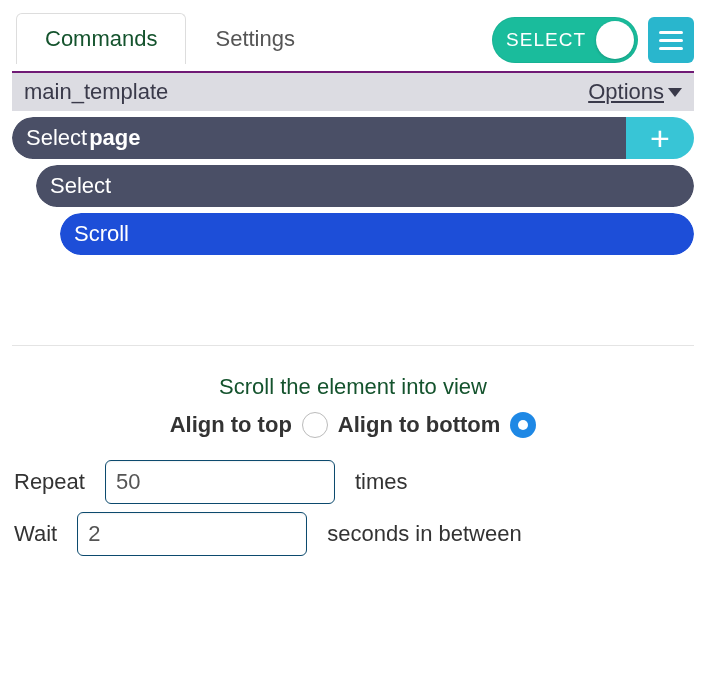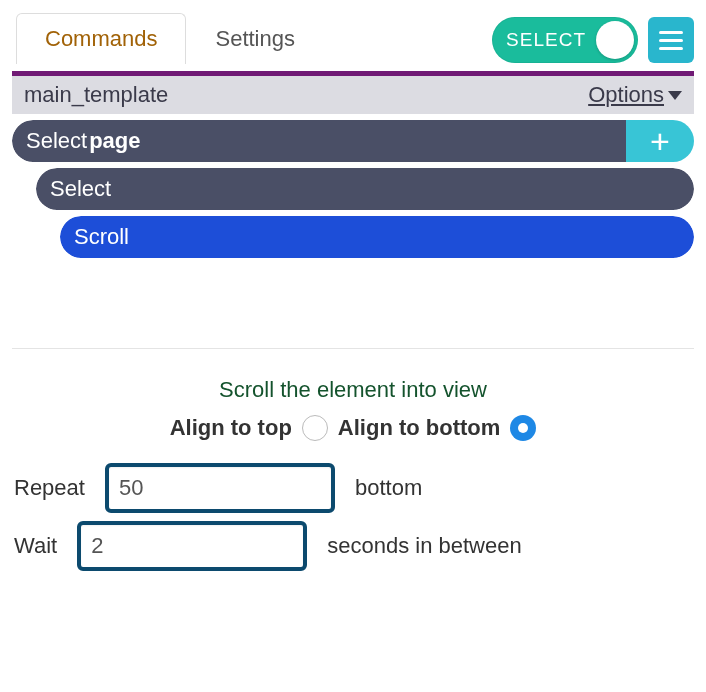--- a/index.html
+++ b/index.html
@@ -30,21 +30,21 @@
     border: 1px solid transparent;
     border-bottom: none;
     border-radius: 6px 6px 0 0;
     cursor: pointer;
     position: relative;
     top: 1px;
   }
   .tab.active {
     border-color: #ddd;
     background: #fff;
-    color: #a16207;
+    color: #14532d;
   }
   .top-right {
     display: flex;
     align-items: center;
     gap: 10px;
   }
   .toggle-pill {
     display: flex;
     align-items: center;
     background: #1abc9c;
@@ -79,21 +79,21 @@
   }
   .hamburger-btn span {
     display: block;
     width: 24px;
     height: 3px;
     background: #fff;
     border-radius: 2px;
   }
 
   .panel {
-    border-top: 5px solid #701a75;
+    border-top: 2px solid #701a75;
   }
 
   .template-header {
     display: flex;
     justify-content: space-between;
     align-items: center;
     background: #dcdce2;
     color: #3a3a4a;
     padding: 6px 12px;
     font-size: 22px;
@@ -198,21 +198,21 @@
     display: flex;
     align-items: center;
     gap: 20px;
     text-align: left;
     margin: 8px 0;
     padding-left: 2px;
   }
   .field-row input {
     font-size: 22px;
     padding: 8px 10px;
-    border: 4px solid #0c4a6e;
+    border: 1px solid #0c4a6e;
     border-radius: 6px;
     width: 230px;
     box-shadow: inset 0 1px 2px rgba(0,0,0,0.06);
     color: #555;
   }
 </style>
 </head>
 <body>
 
 <div class="top-bar">
@@ -273,21 +273,21 @@
   <div class="align-row">
     <span>Align to top</span>
     <span class="radio"></span>
     <span>Align to bottom</span>
     <span class="radio checked"></span>
   </div>
 
   <div class="field-row">
     <span>Repeat</span>
     <input type="text" value="50" style="">
-    <span>bottom</span>
+    <span>times</span>
   </div>
 
   <div class="field-row">
     <span>Wait</span>
     <input type="text" value="2" style="">
     <span>seconds in between</span>
   </div>
 </div>
 
 </body></html>

